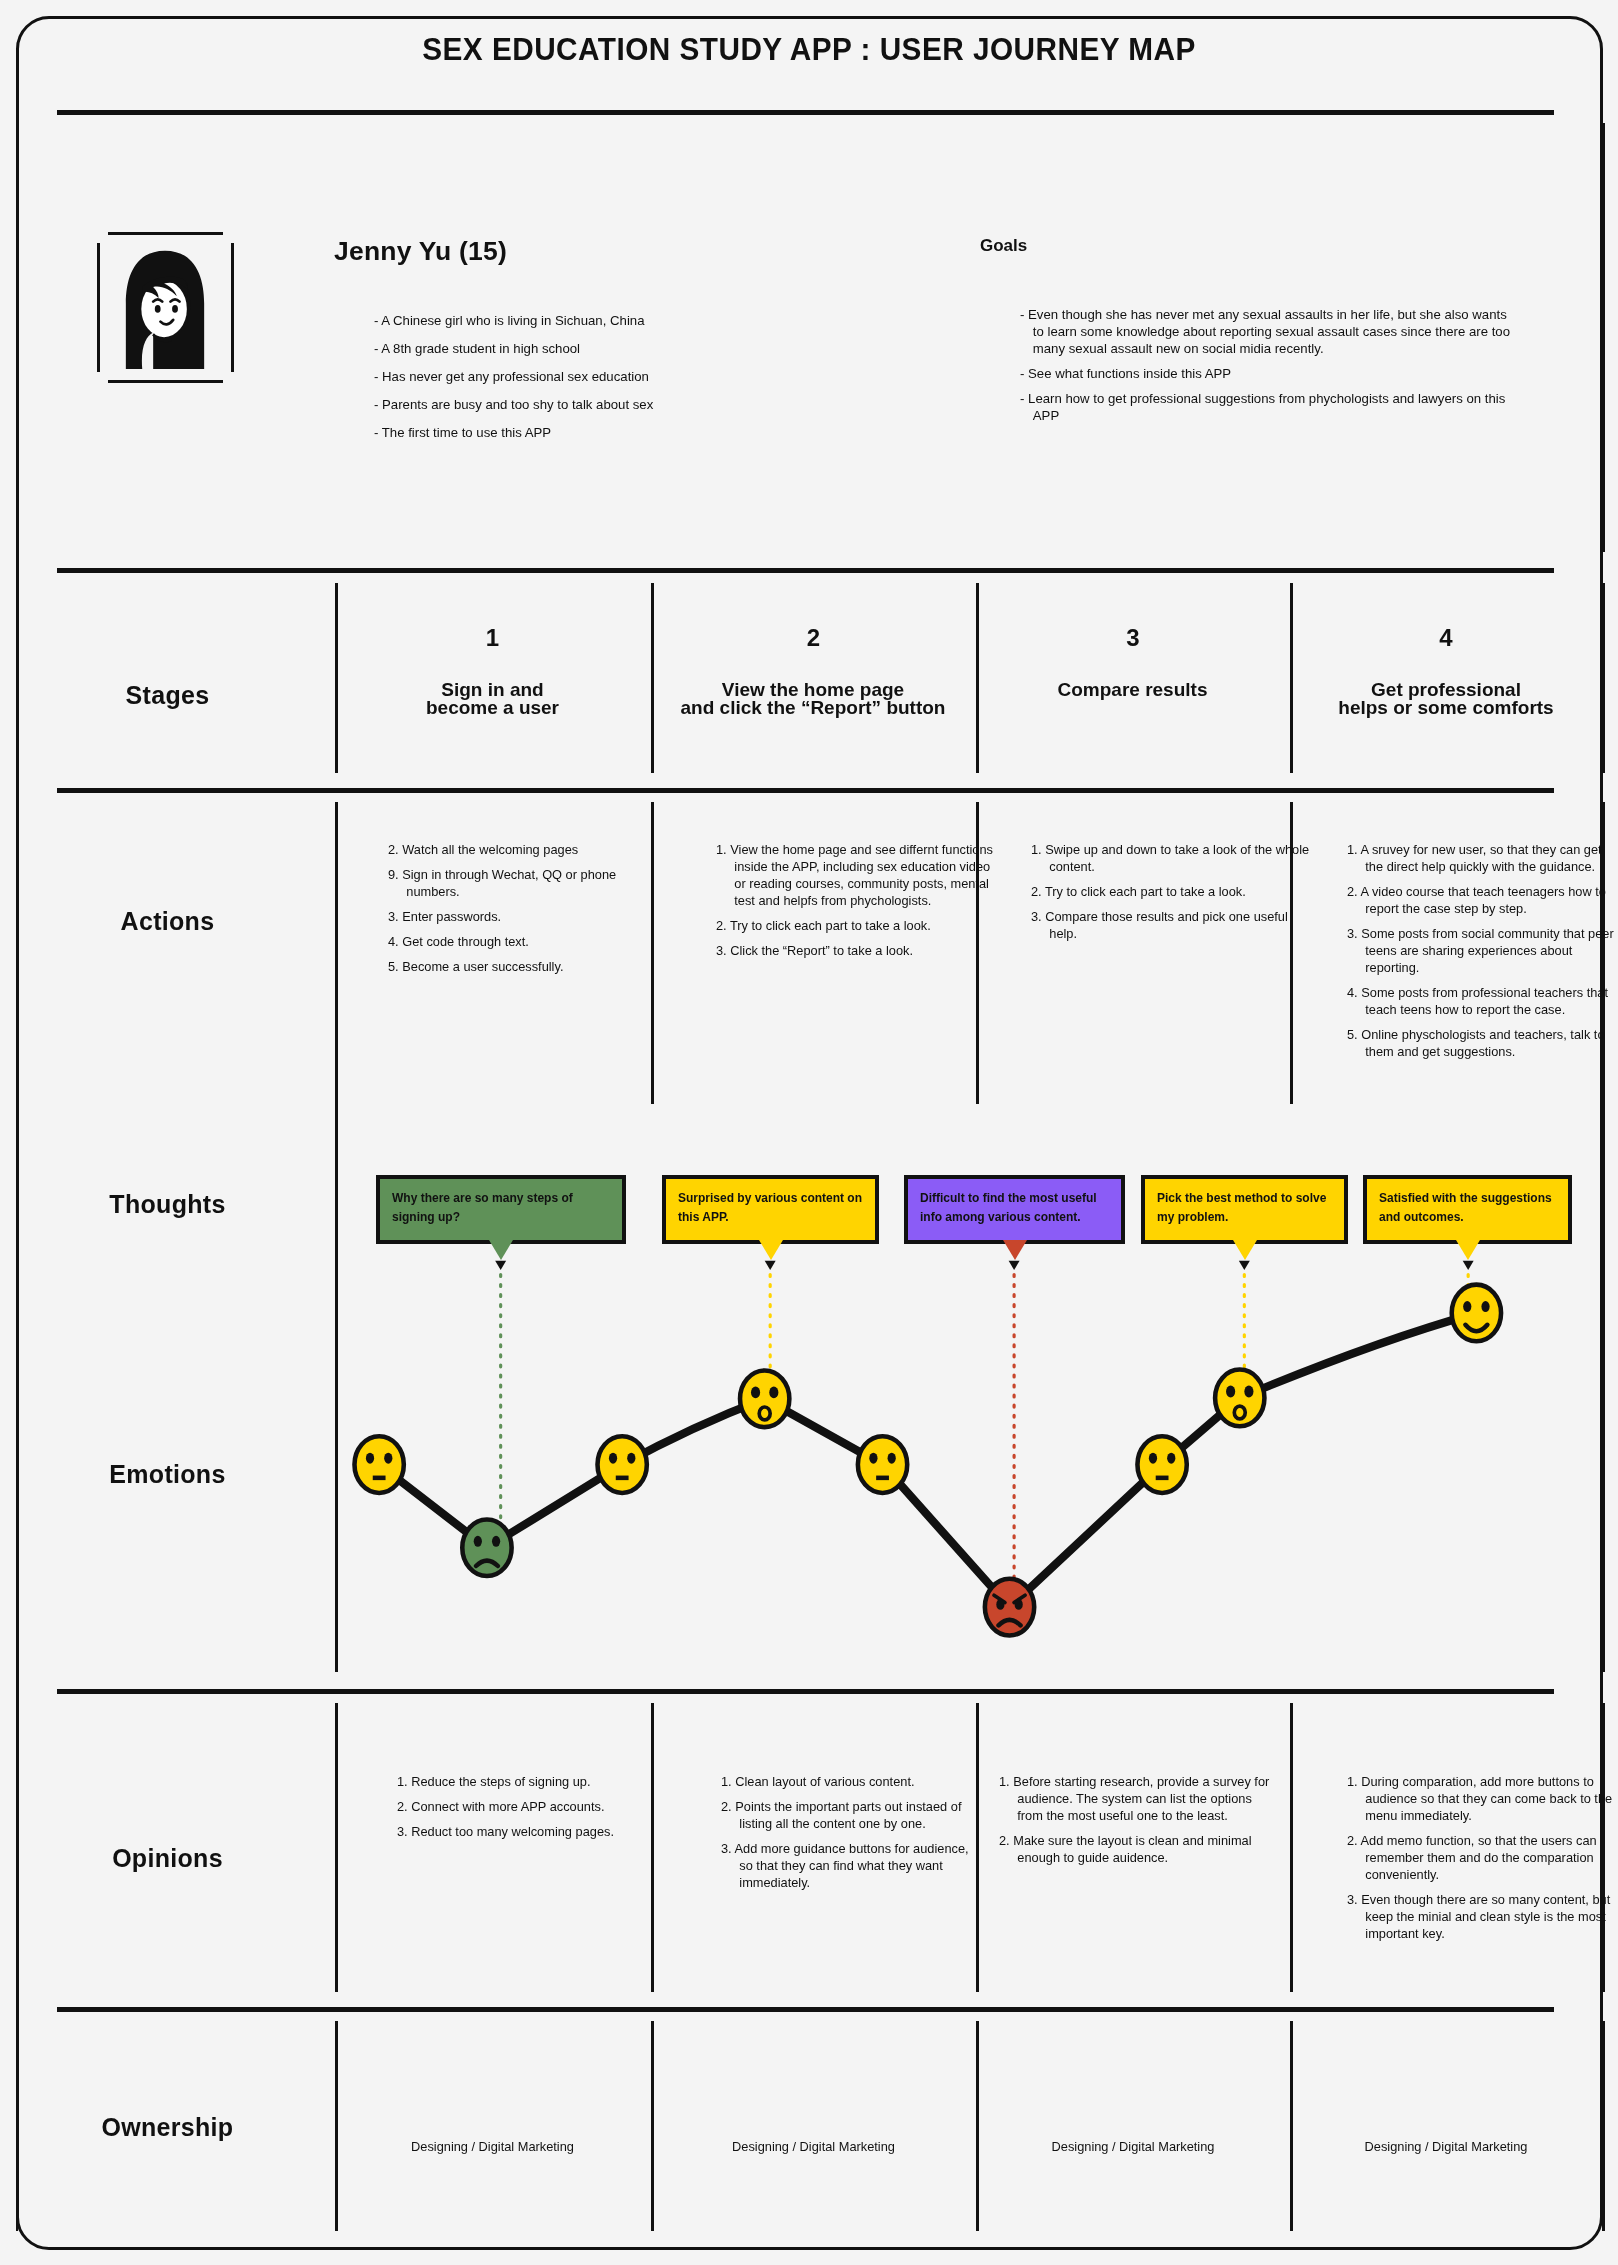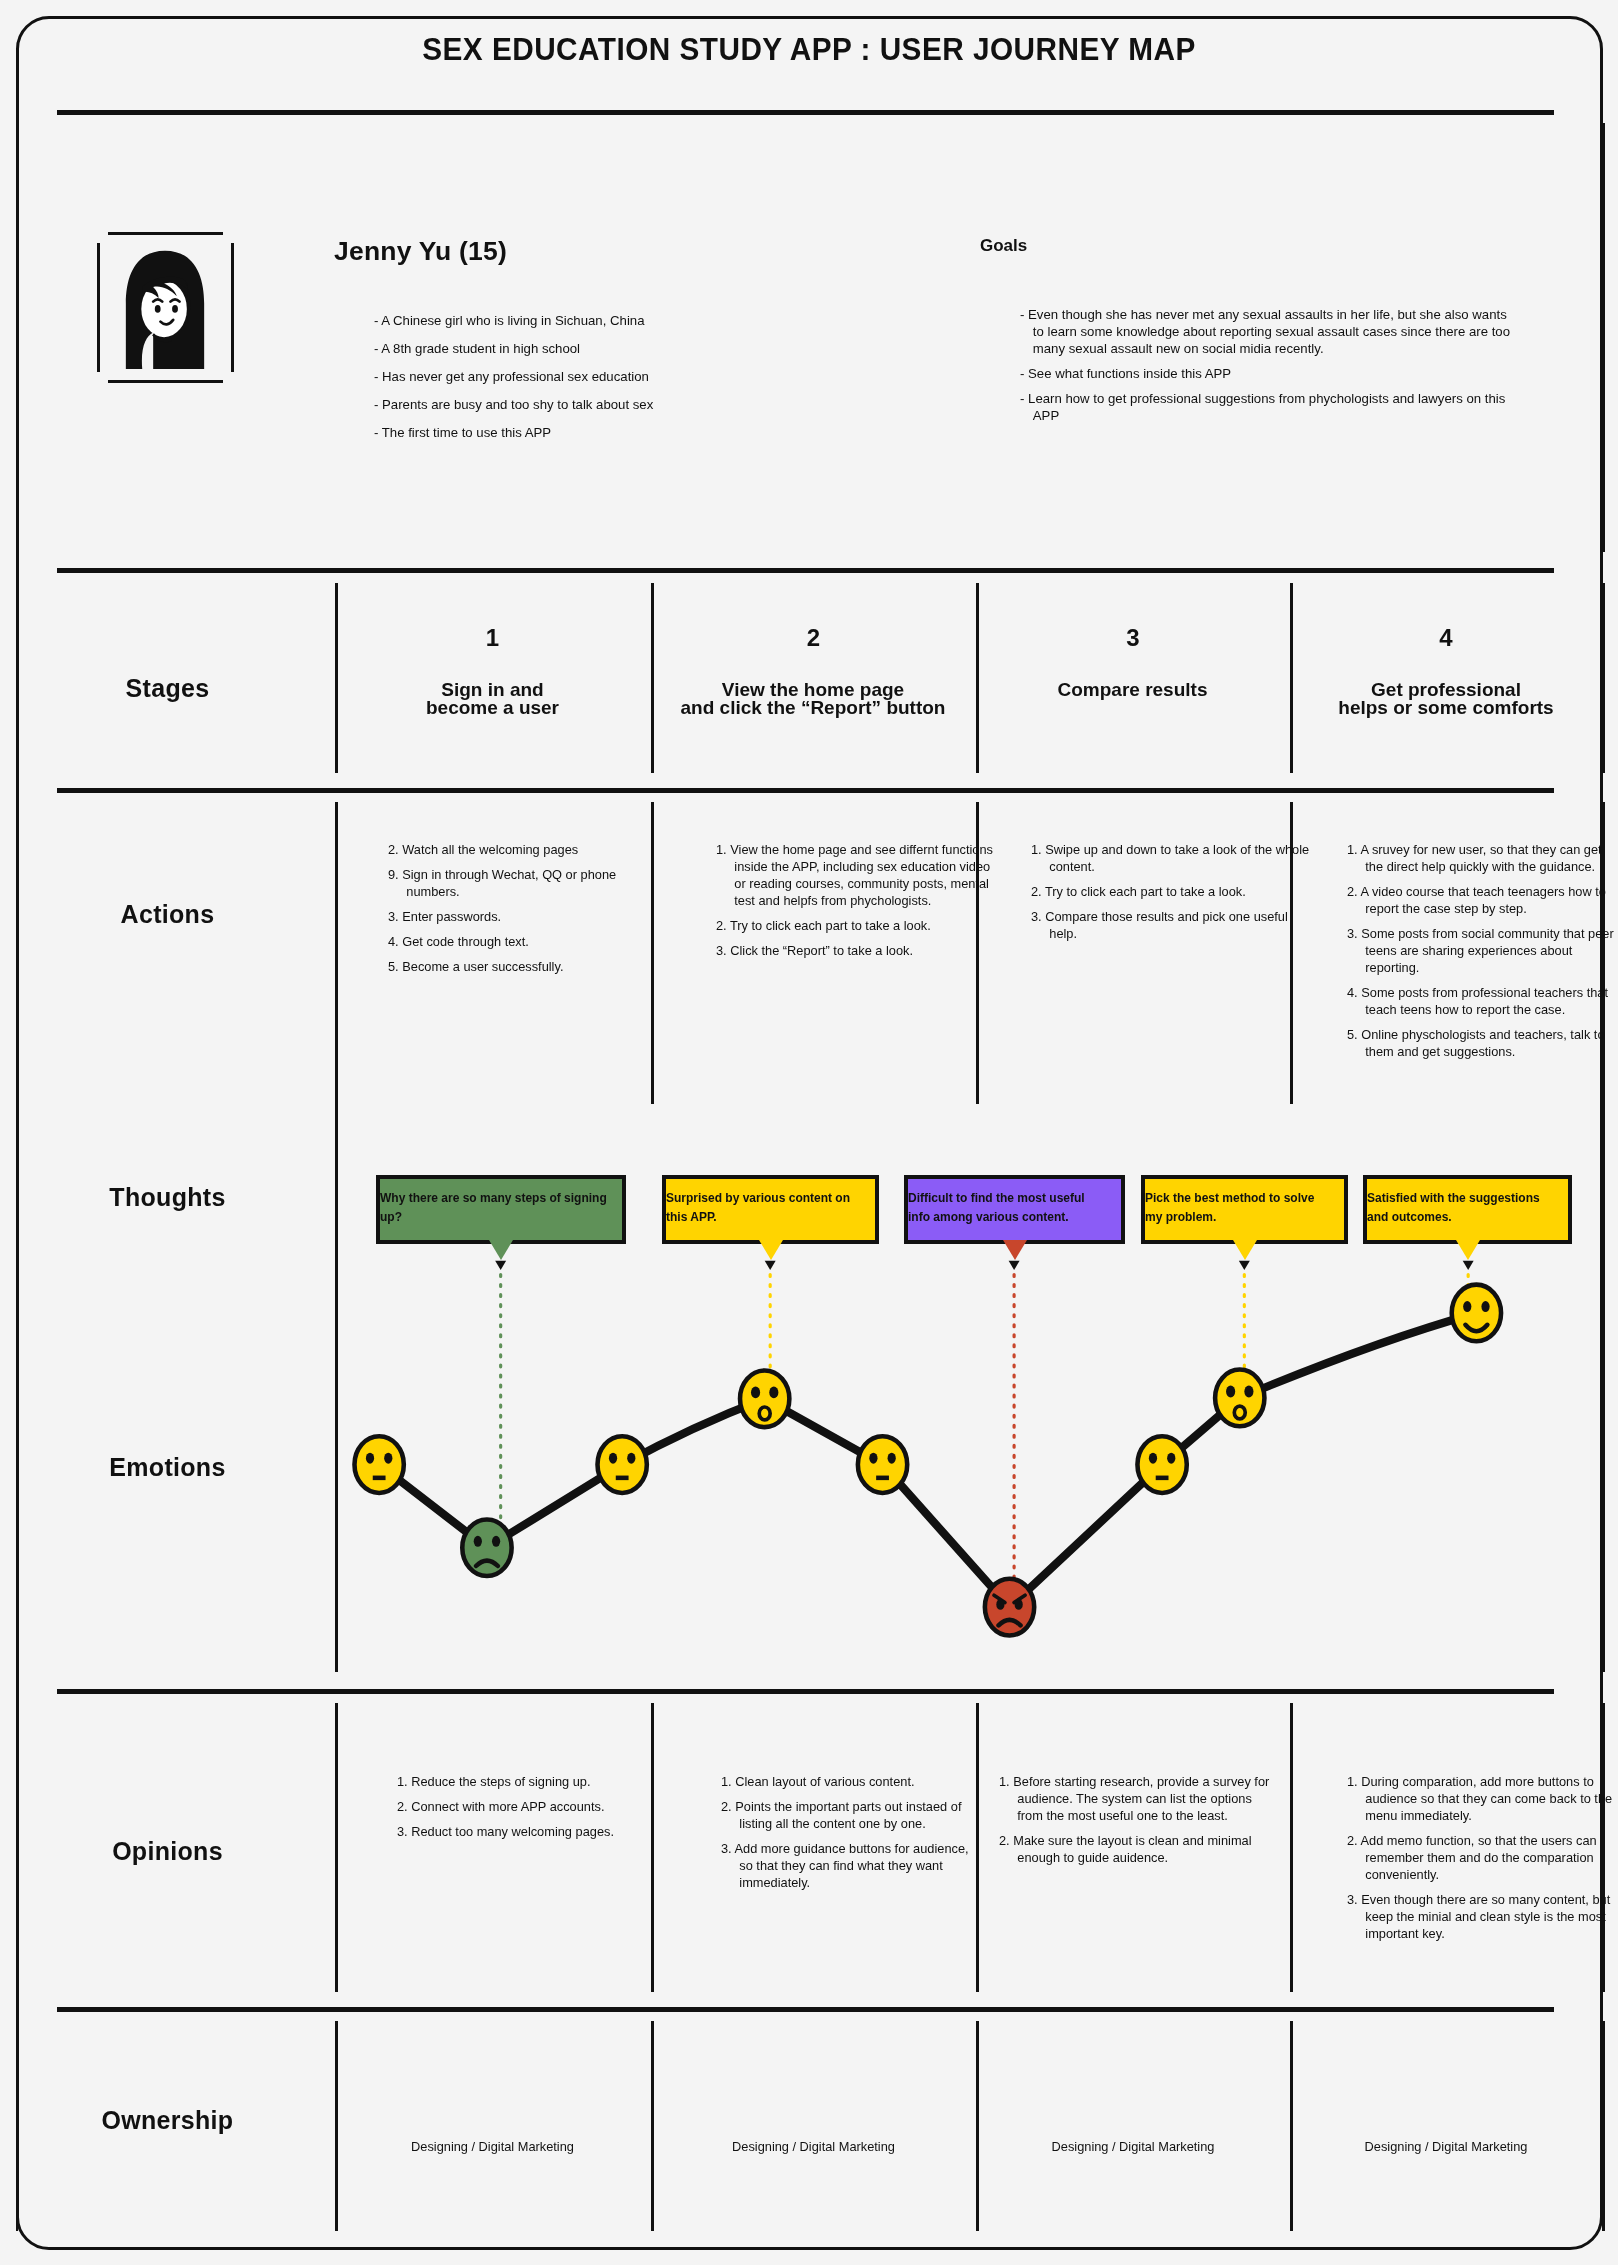--- a/index.html
+++ b/index.html
@@ -33,34 +33,34 @@
   .avatar-frame .pic{position:absolute;left:16.4px;top:14.6px;width:104px;height:122px;overflow:hidden;}
 
   .persona-name{position:absolute;left:334px;top:236px;font-size:26.5px;font-weight:bold;letter-spacing:0.2px;}
   .persona-list{position:absolute;left:334px;top:292px;width:429px;}
   .persona-list li{font-size:13.2px;line-height:28px;list-style:none;}
   .goals-title{position:absolute;left:980px;top:236px;font-size:17px;font-weight:bold;}
   .goals-list{position:absolute;left:980px;top:291px;width:493px;}
   .goals-list li{font-size:13.2px;line-height:17px;list-style:none;margin-bottom:8.2px;padding-left:12.8px;text-indent:-12.8px;}
 
   
-  .rowlabel{position:absolute;left:0;width:335px;text-align:center;font-size:25px;font-weight:bold;letter-spacing:0.3px;}
+  .rowlabel{position:absolute;left:0;width:335px;text-align:center;font-size:25px;font-weight:bold;letter-spacing:0.3px;margin-top:7px;}
 
   
   .stage-num{position:absolute;text-align:center;font-size:24px;font-weight:bold;}
   .stage-desc{position:absolute;text-align:center;font-size:19px;font-weight:bold;line-height:18.3px;}
 
   
   .cell-list{position:absolute;}
   .cell-list li{list-style:none;font-size:12.8px;line-height:17px;margin-bottom:8.2px;padding-left:18.3px;text-indent:-18.3px;}
 
   .own-text{position:absolute;text-align:center;font-size:12.8px;}
 
   
-  .thought{position:absolute;border:4.6px solid #111;box-sizing:border-box;padding:10px 12px 0 0;}
+  .thought{position:absolute;border:4.6px solid #111;box-sizing:border-box;padding:10px 12px 0 12px;}
   .thought .txt{font-size:12px;font-weight:bold;line-height:19px;}
   .thought .tail{position:absolute;bottom:-20px;left:50%;margin-left:-12px;width:0;height:0;
                  border-left:12px solid transparent;border-right:12px solid transparent;}
 
   svg.journey{position:absolute;left:0;top:0;width:1618px;height:2265px;pointer-events:none;}
 </style>
 </head>
 <body>
 
 <div id="page">

